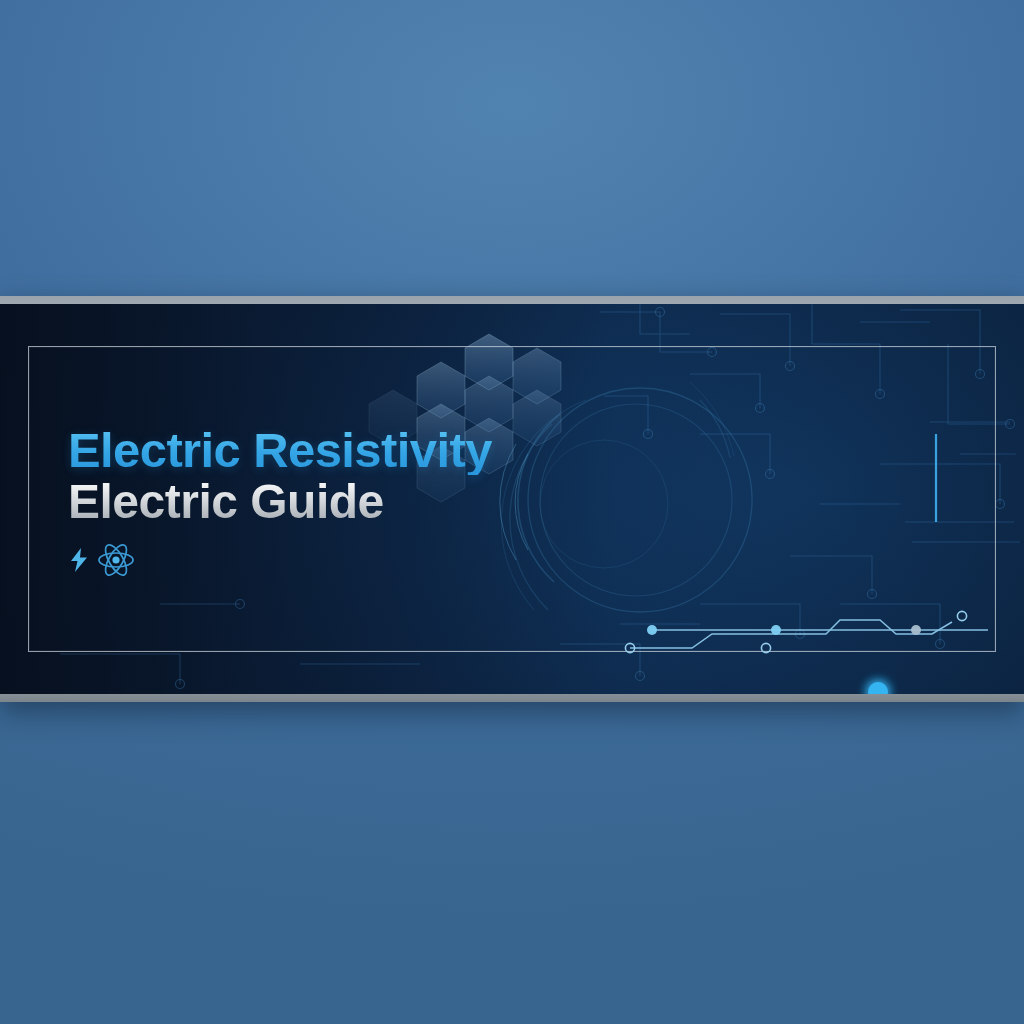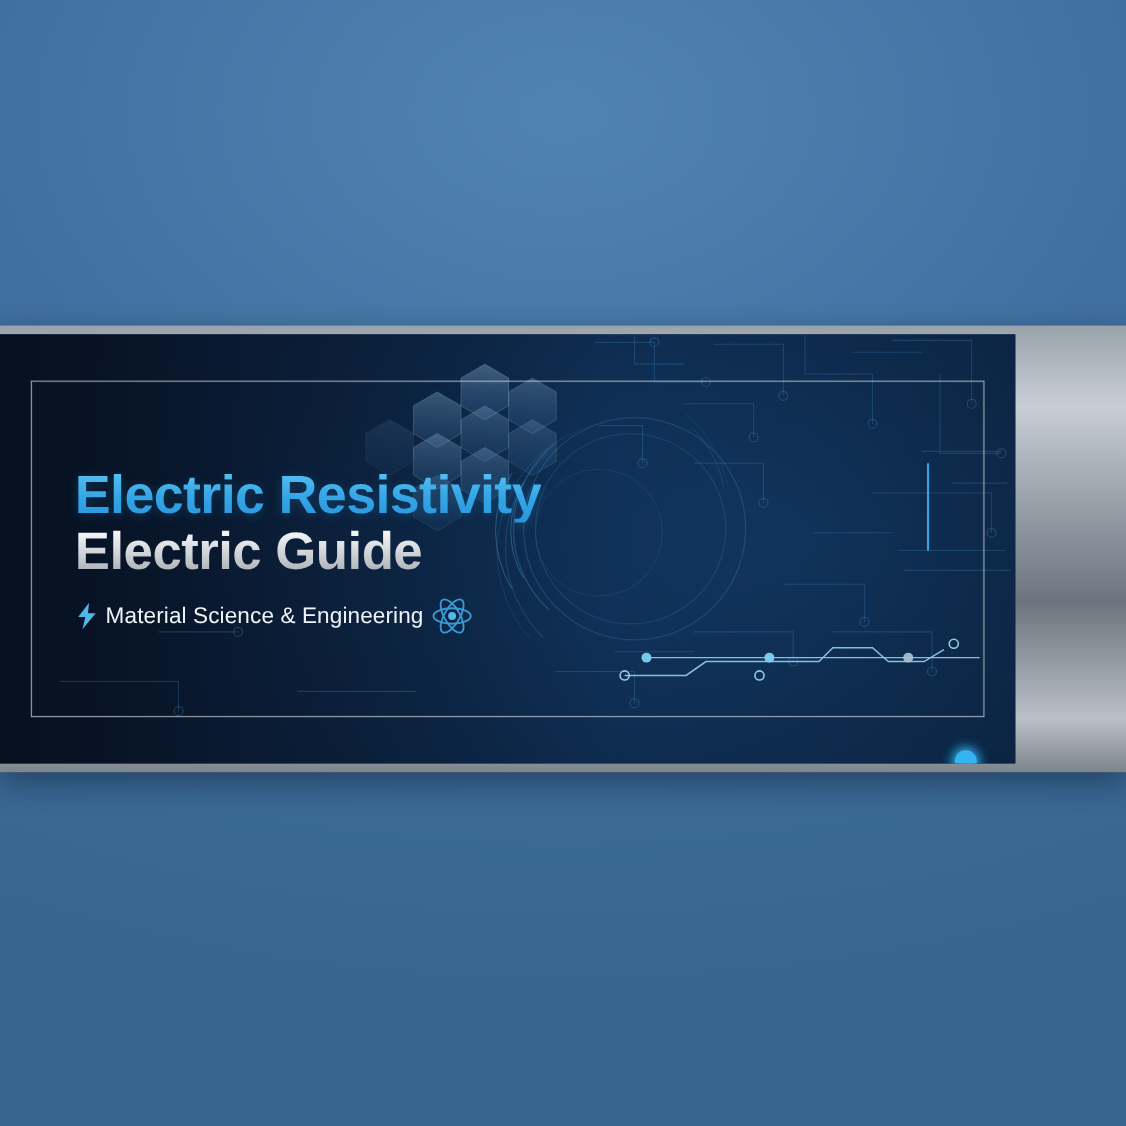--- a/index.html
+++ b/index.html
@@ -17,21 +17,21 @@
       radial-gradient(120% 80% at 50% 10%, #5183b0 0%, #406f9f 45%, #38658f 100%);
   }
   
   #banner-frame{
     position:absolute; left:0; top:296px; width:1024px; height:406px;
     background:linear-gradient(180deg,#9aa3ab 0%, #c7ced4 18%, #8d969e 45%, #6c757d 62%, #b9c0c6 88%, #7d858c 100%);
     padding:8px 0 8px 0;
     box-shadow:0 10px 26px rgba(10,25,45,.45);
   }
   #banner-panel{
-    position:absolute; left:0; top:304px; width:923px; height:390px;
+    position:absolute; left:0; top:304px; width:1024px; height:390px;
     overflow:hidden;
     background:
       radial-gradient(80% 140% at 78% 48%, #123a66 0%, #0e2c50 38%, #0b1f3b 70%, #0a1a30 100%),
       linear-gradient(100deg,#0b1c35 0%, #102b4e 55%, #0d223f 100%);
   }
   
   .panel-wash{
     position:absolute; inset:0;
     background:linear-gradient(90deg, rgba(6,14,28,.85) 0%, rgba(9,24,45,.45) 28%, rgba(18,56,98,.10) 60%, rgba(10,30,55,.45) 100%);
     pointer-events:none;
@@ -172,21 +172,20 @@
   <div id="inner-border"></div>
 
   <div id="headline-block">
     <div class="t-line1">Electric Resistivity</div>
     <div class="t-line2">Electric Guide</div>
 
     <div id="subtitle-row">
       <svg width="22" height="26" viewBox="0 0 22 26">
         <polygon points="13,1 3,14 9.5,14 7,25 19,10.5 12,10.5" fill="#4fb6ea"></polygon>
       </svg>
-      <span class="sub-text">Material Science &amp; Engineering</span>
       <svg width="40" height="40" viewBox="0 0 40 40">
         <g stroke="#3ea2dd" stroke-width="1.7" fill="none" opacity=".95">
           <ellipse cx="20" cy="20" rx="17" ry="7"></ellipse>
           <ellipse cx="20" cy="20" rx="17" ry="7" transform="rotate(60 20 20)"></ellipse>
           <ellipse cx="20" cy="20" rx="17" ry="7" transform="rotate(120 20 20)"></ellipse>
         </g>
         <circle cx="20" cy="20" r="3.6" fill="#4fb6ea"></circle>
       </svg>
     </div>
   </div>

